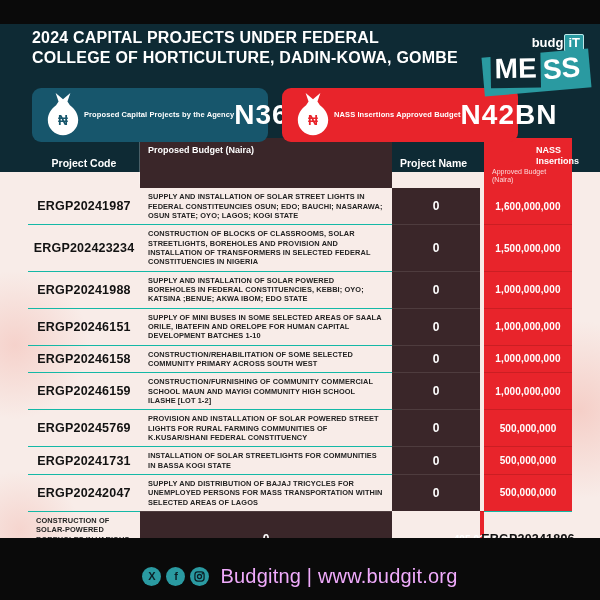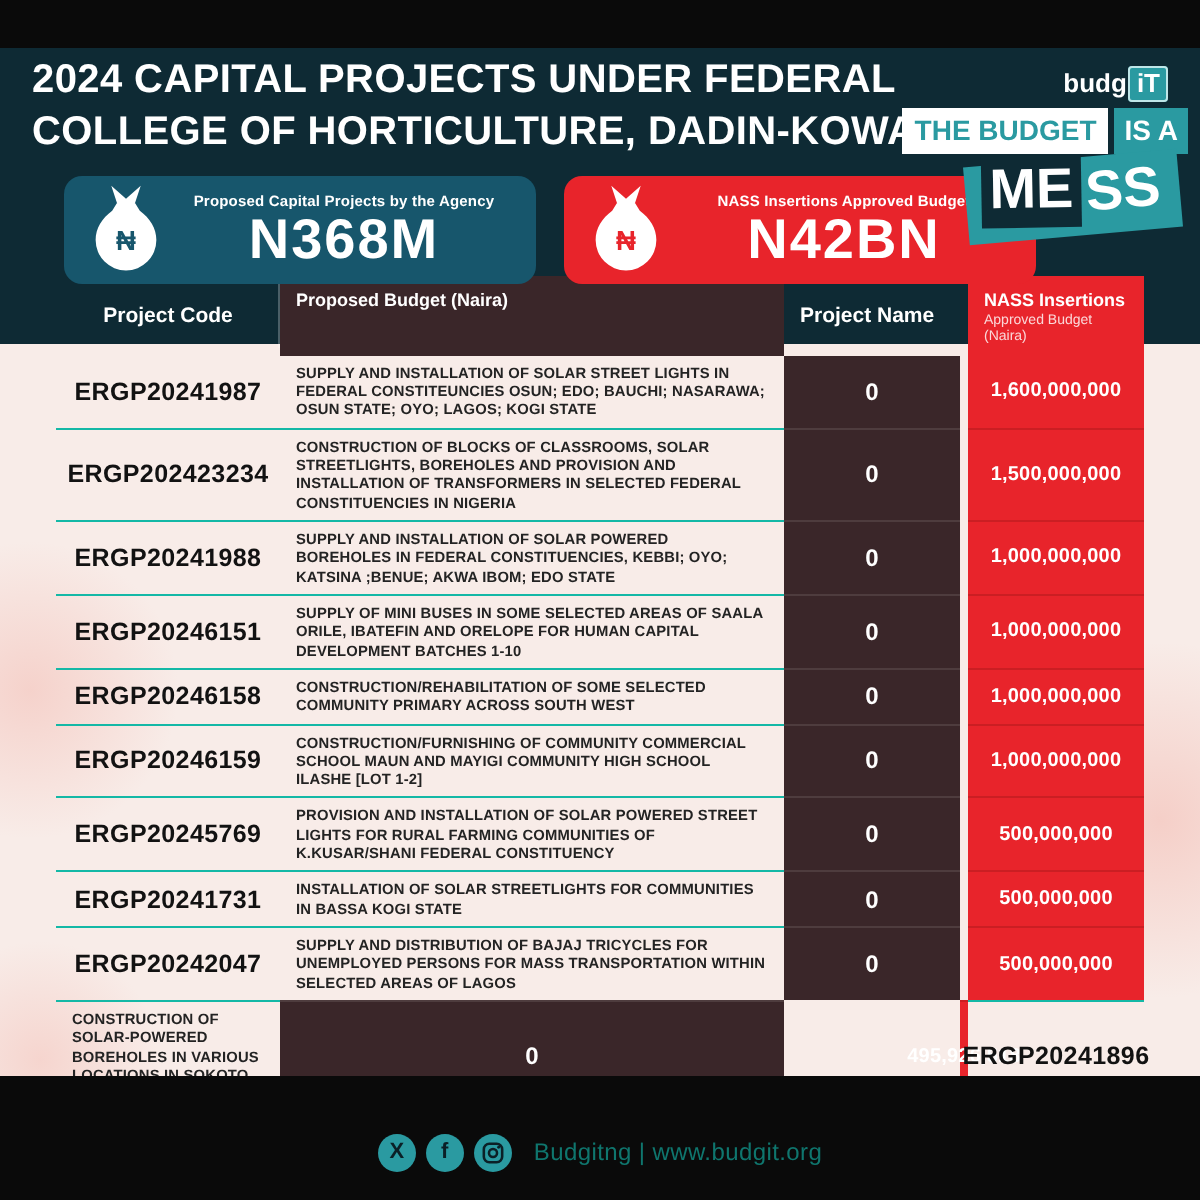--- a/index.html
+++ b/index.html
@@ -19,22 +19,22 @@
   
   .navy-header {
     position:absolute; top:0; left:0; width:600px; height:172px;
     background:#0e2a34;
   }
   .top-tear {
     position:absolute; top:0; left:0; width:600px; height:24px; background:#0a0a0a; z-index:6;
     clip-path: polygon(0 0,600 0,600 10,565 14,520 8,470 13,420 9,370 14,330 8,280 12,230 8,185 14,140 8,95 13,50 9,20 14,0 10);
   }
   .title {
-    position:absolute; left:16px; top:28px; z-index:4;
-    color:#fff; font-size:20px; font-weight:800; line-height:1.28; letter-spacing:.2px;
+    position:absolute; left:32px; top:28px; z-index:4;
+    color:#fff; font-size:16px; font-weight:800; line-height:1.28; letter-spacing:.2px;
     text-transform:uppercase;
   }
 
   
   .mess-logo { position:absolute; top:33px; right:6px; width:150px; z-index:5; text-align:right; }
   .mini-brand { display:inline-block; margin-right:10px; font-size:13px; font-weight:800; color:#fff; }
   .mini-brand .boxed { background:#2a9aa1; color:#fff; padding:0 3px 1px; border-radius:2px; margin-left:1px; border:1px solid #bfe6e8; }
   .mess-line1 { display:flex; justify-content:flex-end; gap:3px; margin-top:3px; }
   .mess-line1 .w { background:#fff; color:#2a9aa1; font-weight:800; font-size:14px; padding:3px 6px 4px; }
   .mess-line1 .t { background:#2a9aa1; color:#fff; font-weight:800; font-size:14px; padding:3px 5px 4px; }
@@ -50,40 +50,40 @@
   .mess-box .ss { color:#fff; font-size:28px; font-weight:800; line-height:1; }
 
   
   .badge {
     position:absolute; top:88px; width:236px; height:54px; border-radius:9px; z-index:4;
     display:flex; align-items:center; padding:4px 8px 4px 10px;
   }
   .badge.teal { left:32px; background:#17566c; }
   .badge.red  { left:282px; background:#e8242b; }
   .badge .bag { width:42px; height:46px; flex:0 0 auto; }
-  .badge-col { flex:1; display:flex; flex-direction:column; align-items:center; }
+  .badge-col { flex:1; display:flex; flex-direction:row; align-items:center; }
   .badge-label { color:#fff; font-size:7.5px; font-weight:700; letter-spacing:.1px; white-space:nowrap; }
   .badge-value { color:#fff; font-size:28px; font-weight:800; letter-spacing:1px; line-height:1.05; }
 
   
   .table {
     position:absolute; left:28px; top:138px; width:544px; z-index:3;
     display:grid; grid-template-columns:112px 252px 88px 4px 88px;
   }
   .cell { min-height:0; }
   .h-code, .h-name { color:#fff; font-weight:800; font-size:10.5px; display:flex; align-items:center; min-height:34px; }
   .h-code { justify-content:center; position:relative; }
   .h-code::after { content:""; position:absolute; right:0; top:4px; bottom:4px; width:1px; background:rgba(255,255,255,.25); }
   .h-name { padding-left:8px; }
   .h-prop {
     background:#3a2629; color:#fff; font-weight:800; font-size:9px; line-height:1.25;
     padding:7px 6px 4px 8px; min-height:34px;
   }
   .h-nass { background:#e8242b; padding:7px 6px 4px 8px; min-height:34px; line-height:1.2; }
-  .h-nass .l1 { color:#fff; font-weight:800; font-size:9px; display:block; }
+  .h-nass .l1 { color:#fff; font-weight:800; font-size:9px; display:block;margin-left:44px; }
   .h-nass .l2 { color:rgba(255,255,255,.82); font-weight:400; font-size:7px; display:block; margin-top:1px; }
 
   .cell.code {
     display:flex; align-items:center; justify-content:center;
     font-size:12.5px; font-weight:800; color:#121212; letter-spacing:.2px;
   }
   .cell.name {
     padding:4px 8px; font-size:7.4px; font-weight:700; color:#232323;
     line-height:1.26; letter-spacing:.1px; display:flex; align-items:center;
   }
@@ -103,43 +103,39 @@
   .footer {
     position:absolute; left:0; top:538px; width:600px; height:62px; background:#0a0a0a; z-index:6;
     clip-path: polygon(0 13,35 6,75 14,120 4,165 12,205 7,245 14,285 5,330 12,372 6,420 14,462 5,502 12,540 7,575 14,600 8,600 62,0 62);
     display:flex; align-items:center; justify-content:center; gap:5px; padding-top:14px;
   }
   .social {
     width:19px; height:19px; border-radius:50%; background:#2a9aa1;
     display:flex; align-items:center; justify-content:center; color:#0b2027;
     font-weight:800; font-size:11px;
   }
-  .footer-text { color:#0f766e; font-size:12px; font-weight:500; margin-left:6px; letter-spacing:.2px; }
+  .footer-text { color:#f0abfc; font-size:20px; font-weight:500; margin-left:6px; letter-spacing:.2px; }
 </style>
 </head>
 <body>
 
 <div class="navy-header"></div>
 <div class="blob b1"></div>
 <div class="blob b2"></div>
 <div class="blob b3"></div>
 <div class="top-tear"></div>
 
 <div class="title">
   <div>2024 Capital Projects under Federal</div>
   <div>College of Horticulture, Dadin-Kowa, Gombe</div>
 </div>
 
 <div class="mess-logo">
   <div class="mini-brand">
     <span>budg</span><span class="boxed">iT</span>
-  </div>
-  <div class="mess-line1">
-    <span class="w">THE BUDGET</span>
-    <span class="t">IS A</span>
   </div>
   <div class="mess-line2">
     <div class="mess-box">
       <span class="me">ME</span>
       <span class="ss">SS</span>
     </div>
   </div>
 </div>
 
 <div class="badge teal">

